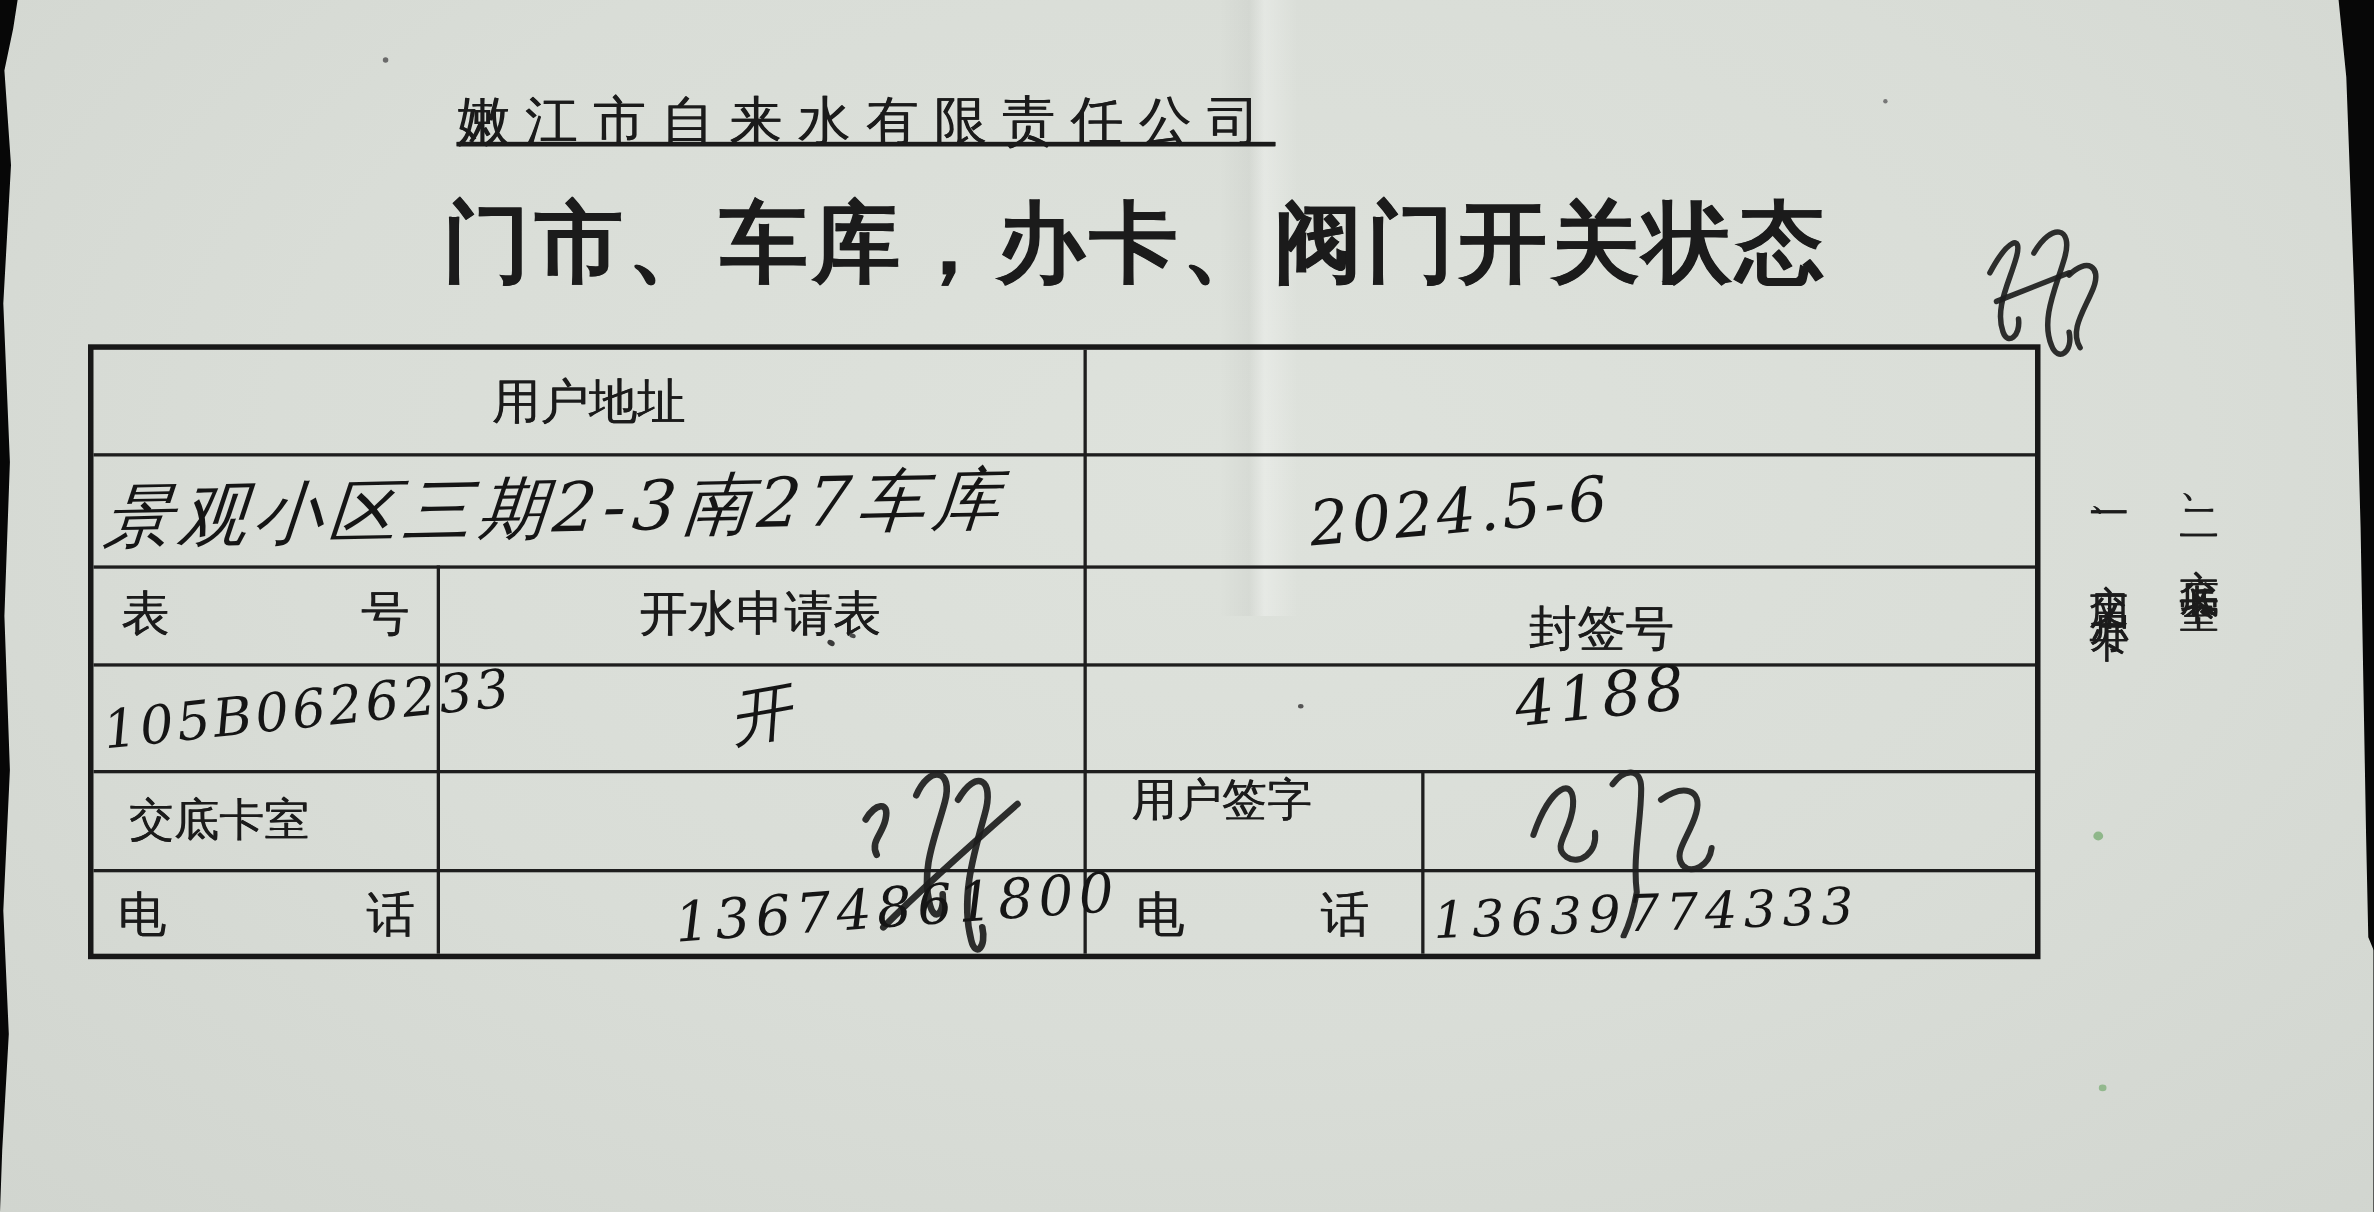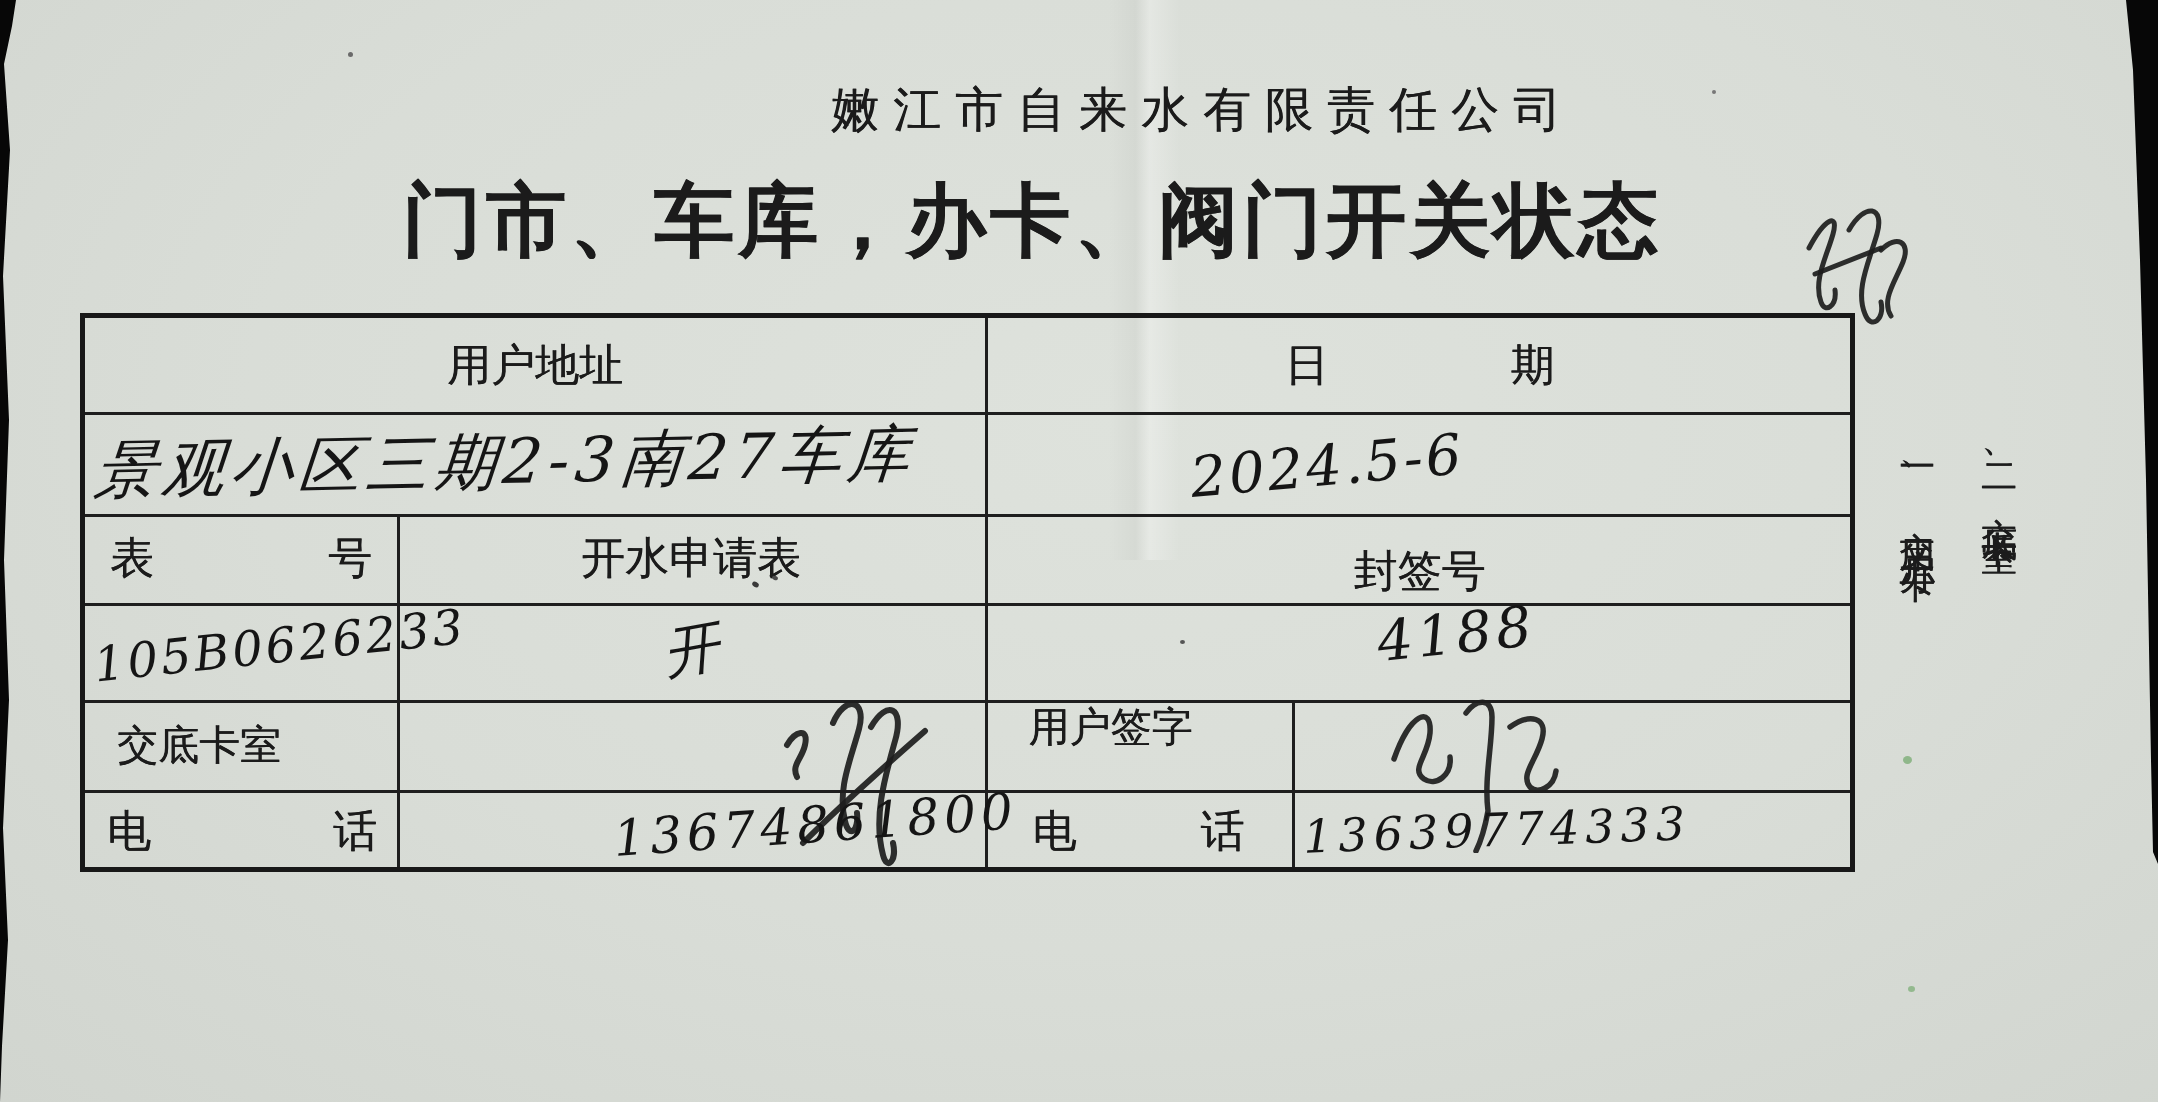--- a/index.html
+++ b/index.html
@@ -9,22 +9,22 @@
   .paper{position:absolute;inset:0;
     background:radial-gradient(ellipse at 52% 38%, #dee2dc 0%, #d9ddd7 55%, #d1d5cf 100%);
     clip-path:polygon(16px 0,2126px 0,2133px 70px,2140px 260px,2146px 480px,2151px 760px,
       2153px 852px,2158px 864px,2158px 1102px,0 1102px,2px 1046px,8px 940px,3px 828px,
       9px 700px,4px 560px,9px 420px,3px 276px,10px 150px,4px 64px,12px 26px);}
   .crease{position:absolute;left:1108px;top:0;width:72px;height:560px;pointer-events:none;
     background:linear-gradient(90deg,rgba(0,0,0,0) 0%,rgba(0,0,0,.06) 38%,rgba(255,255,255,.5) 58%,rgba(0,0,0,0) 100%);
     opacity:.55;}
   
   .printed{color:#1b1b1b;text-shadow:.6px 0 0 currentColor;}
-  .company{position:absolute;left:415px;top:78px;width:1160px;text-align:right;
-    font-size:48px;letter-spacing:14px;}
+  .company{position:absolute;left:415px;top:78px;width:1160px;text-align:left;
+    font-size:48px;letter-spacing:14px;text-decoration:underline;}
   .doc-title{position:absolute;left:302px;top:168px;width:1460px;text-align:center;
     font-size:80px;font-weight:bold;letter-spacing:4px;}
   
   .table{position:absolute;left:80px;top:313px;width:1775px;height:559px;
     border:5px solid #181818;box-sizing:border-box;}
   .h-line,.v-line{position:absolute;background:#1e1e1e;}
   .h-line{left:0;width:100%;height:3px;}
   .v-line{top:0;width:3px;}
   .cell{position:absolute;display:flex;align-items:center;justify-content:center;
     font-size:44px;color:#1b1b1b;text-shadow:.6px 0 0 currentColor;}
@@ -64,34 +64,31 @@
       <div class="h-line" style="top:285px"></div>
       <div class="h-line" style="top:382px"></div>
       <div class="h-line" style="top:472px"></div>
       <div class="v-line" style="left:900px;height:100%"></div>
       <div class="v-line" style="left:312px;top:196px;height:353px"></div>
       <div class="v-line" style="left:1207px;top:382px;height:167px"></div>
 
       <div class="cell" style="left:0;top:0;width:900px;height:94px">
         <span>用户地址</span>
       </div>
-      <div class="cell" style="left:900px;top:0;width:869px;height:94px">
-        <span class="jspan" style="width:270px">日期</span>
-      </div>
 
       <div class="hand" style="left:10px;top:102px;font-size:62px;letter-spacing:6px;transform:rotate(-1.2deg) skewX(-6deg)">景观小区三期2-3南27车库</div>
       <div class="hand" style="left:1105px;top:115px;font-size:56px;letter-spacing:3px;transform:rotate(-5deg)">2024.5-6</div>
 
       <div class="cell" style="left:0;top:196px;width:312px;height:89px">
         <span class="jspan" style="width:262px">表号</span>
       </div>
       <div class="cell" style="left:312px;top:196px;width:588px;height:89px">
         <span>开水申请表</span>
       </div>
-      <div class="cell" style="left:900px;top:196px;width:869px;height:114px">
+      <div class="cell" style="left:936px;top:196px;width:869px;height:114px">
         <span>封签号</span>
       </div>
 
       <div class="hand" style="left:8px;top:299px;font-size:48px;letter-spacing:3px;transform:rotate(-6deg)">105B0626233</div>
       <div class="hand" style="left:578px;top:295px;font-size:56px;transform:rotate(-10deg)">开</div>
       <div class="hand" style="left:1292px;top:283px;font-size:56px;letter-spacing:4px;transform:rotate(-6deg)">4188</div>
 
       <div class="cell" style="left:0;top:285px;width:0;height:0"></div>
       <div class="cell" style="left:0;top:382px;width:312px;height:90px;justify-content:flex-start;padding-left:32px;box-sizing:border-box;font-size:41px">
         <span>交底卡室</span>

